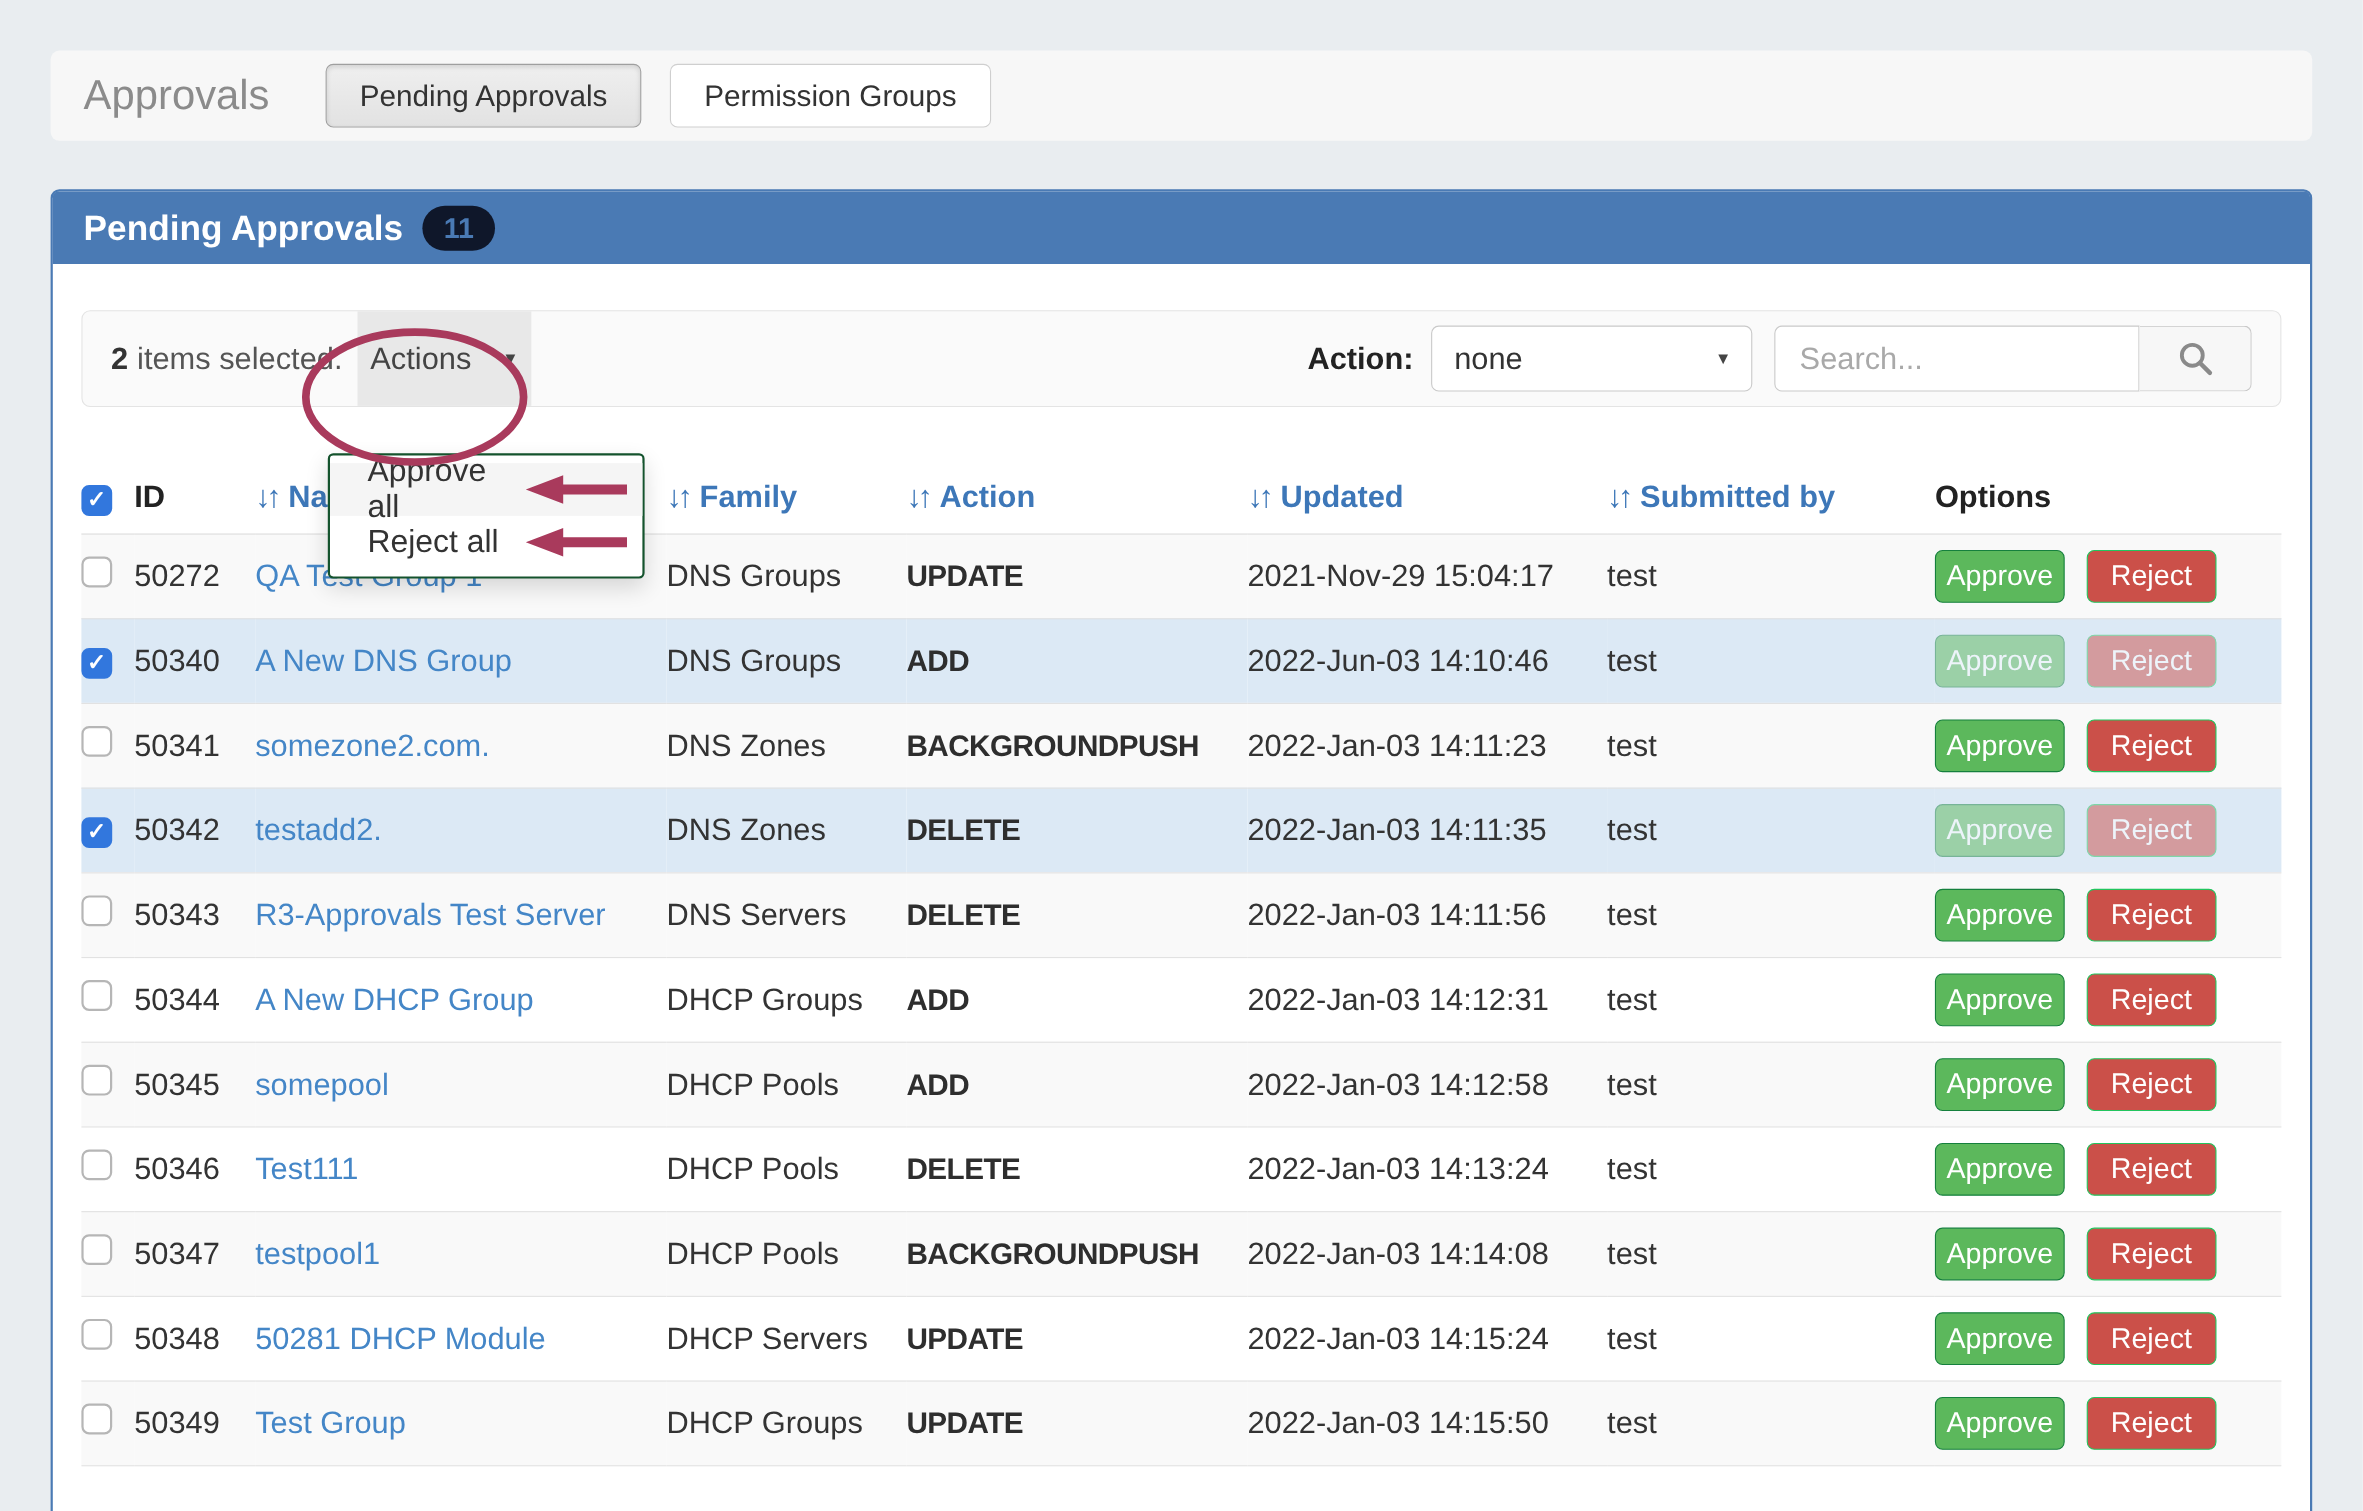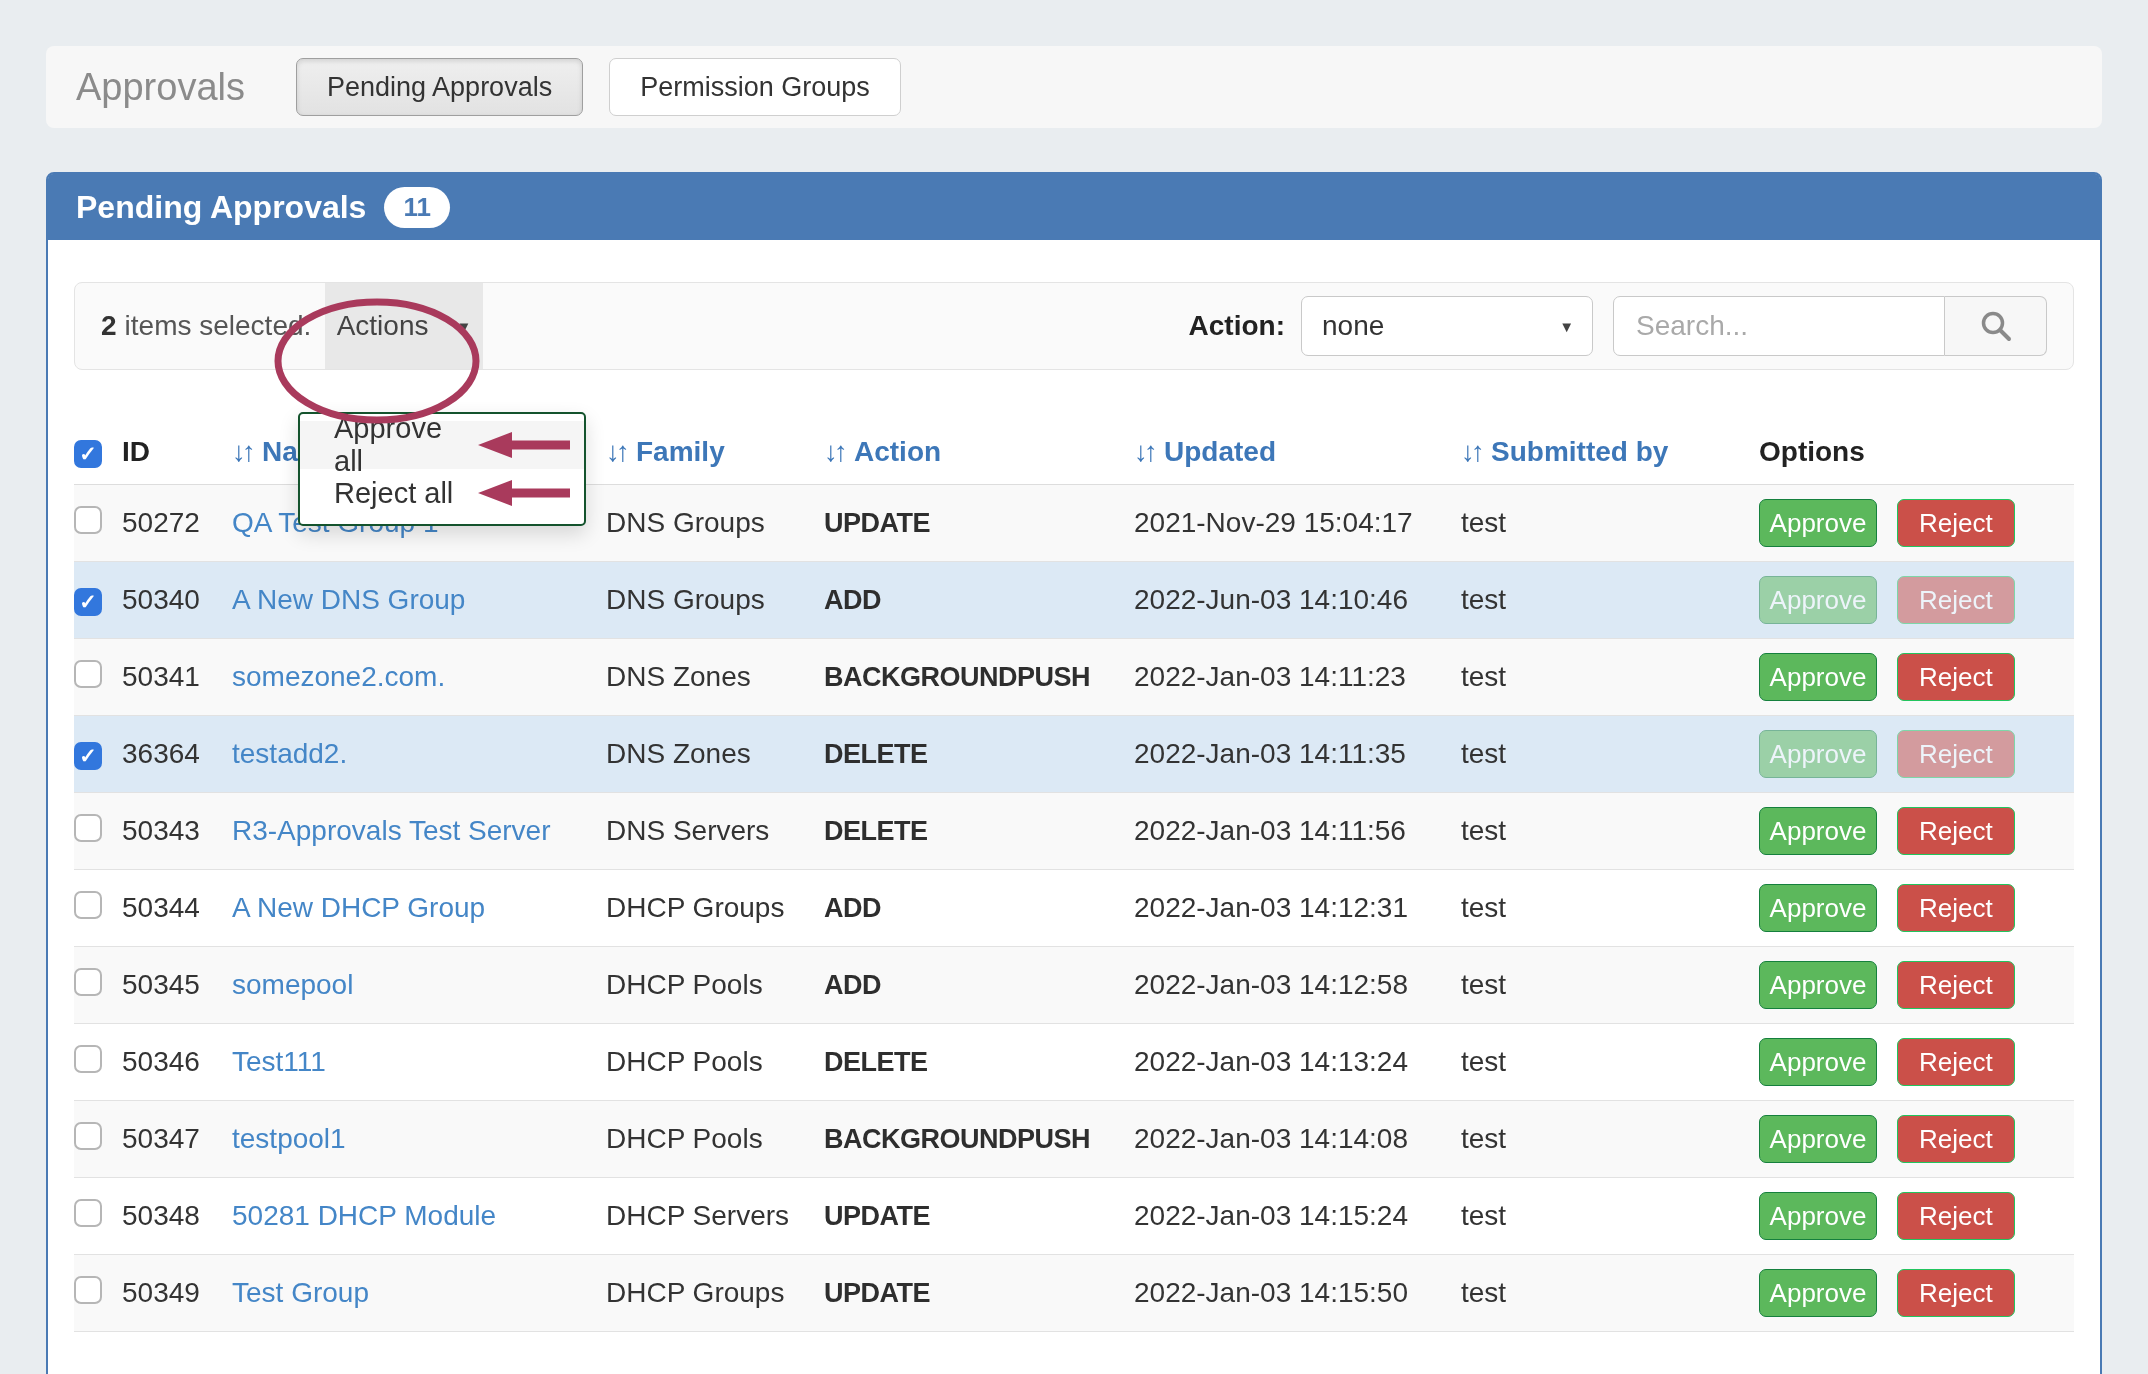--- a/index.html
+++ b/index.html
@@ -62,21 +62,21 @@
     align-items: center;
     padding: 0 28px;
   }
   .panel-title {
     color: #ffffff;
     font-size: 32px;
     font-weight: bold;
   }
   .count-badge {
     margin-left: 18px;
-    background: #ffffff;
+    background: #0f172a;
     color: #4a7ab4;
     font-size: 26px;
     font-weight: bold;
     padding: 5px 19px;
     border-radius: 28px;
   }
   .panel-body {
     position: relative;
     padding: 0 26px 96px 26px;
   }
@@ -413,21 +413,21 @@
       <button class="btn approve">Approve</button>
       <button class="btn reject">Reject</button>
     </td>
   </tr>
           <tr class="selected">
     <td class="col-check">
       <span class="checkbox checked">
         <span class="check-glyph">✓</span>
       </span>
     </td>
-    <td class="col-id"><span>36364</span></td>
+    <td class="col-id"><span>50342</span></td>
     <td class="col-name"><a class="name-link">testadd2.</a></td>
     <td class="col-family"><span>DNS Zones</span></td>
     <td class="col-action"><span class="action-text">DELETE</span></td>
     <td class="col-updated"><span>2022-Jan-03 14:11:35</span></td>
     <td class="col-submitted"><span>test</span></td>
     <td class="col-options">
       <button class="btn approve faded">Approve</button>
       <button class="btn reject faded">Reject</button>
     </td>
   </tr>

